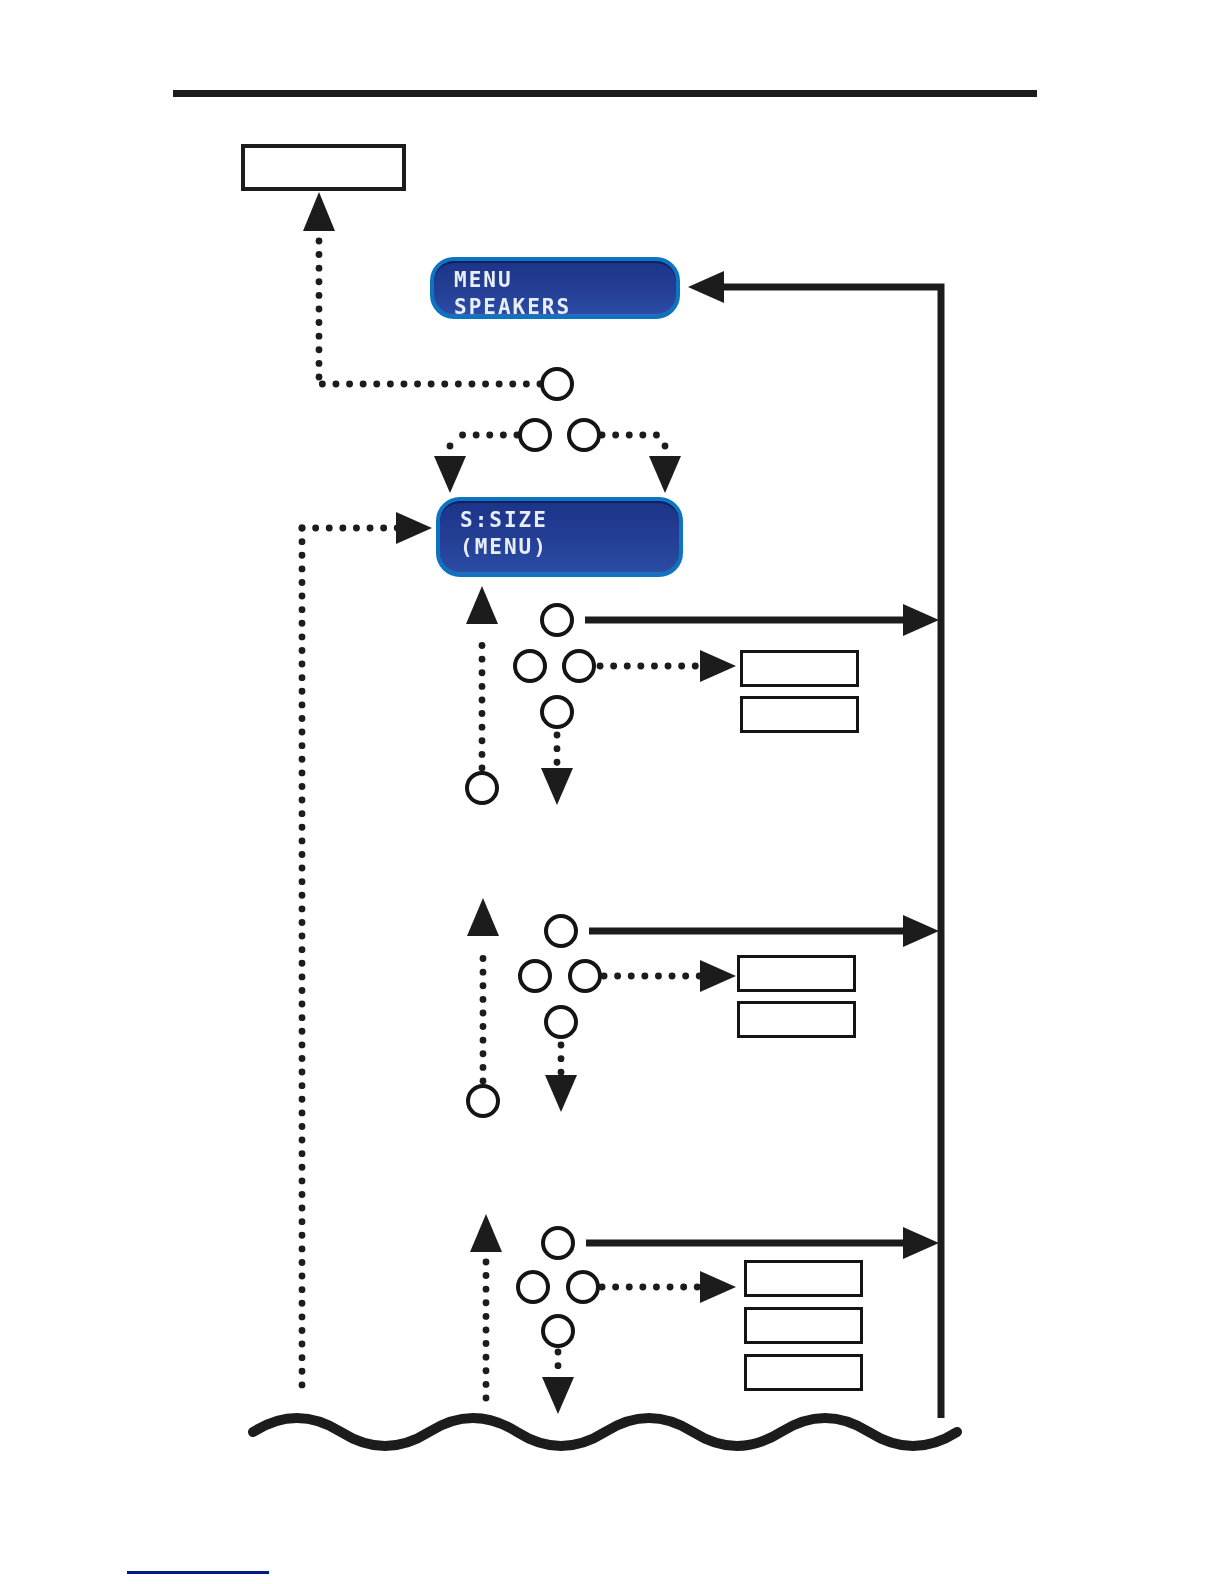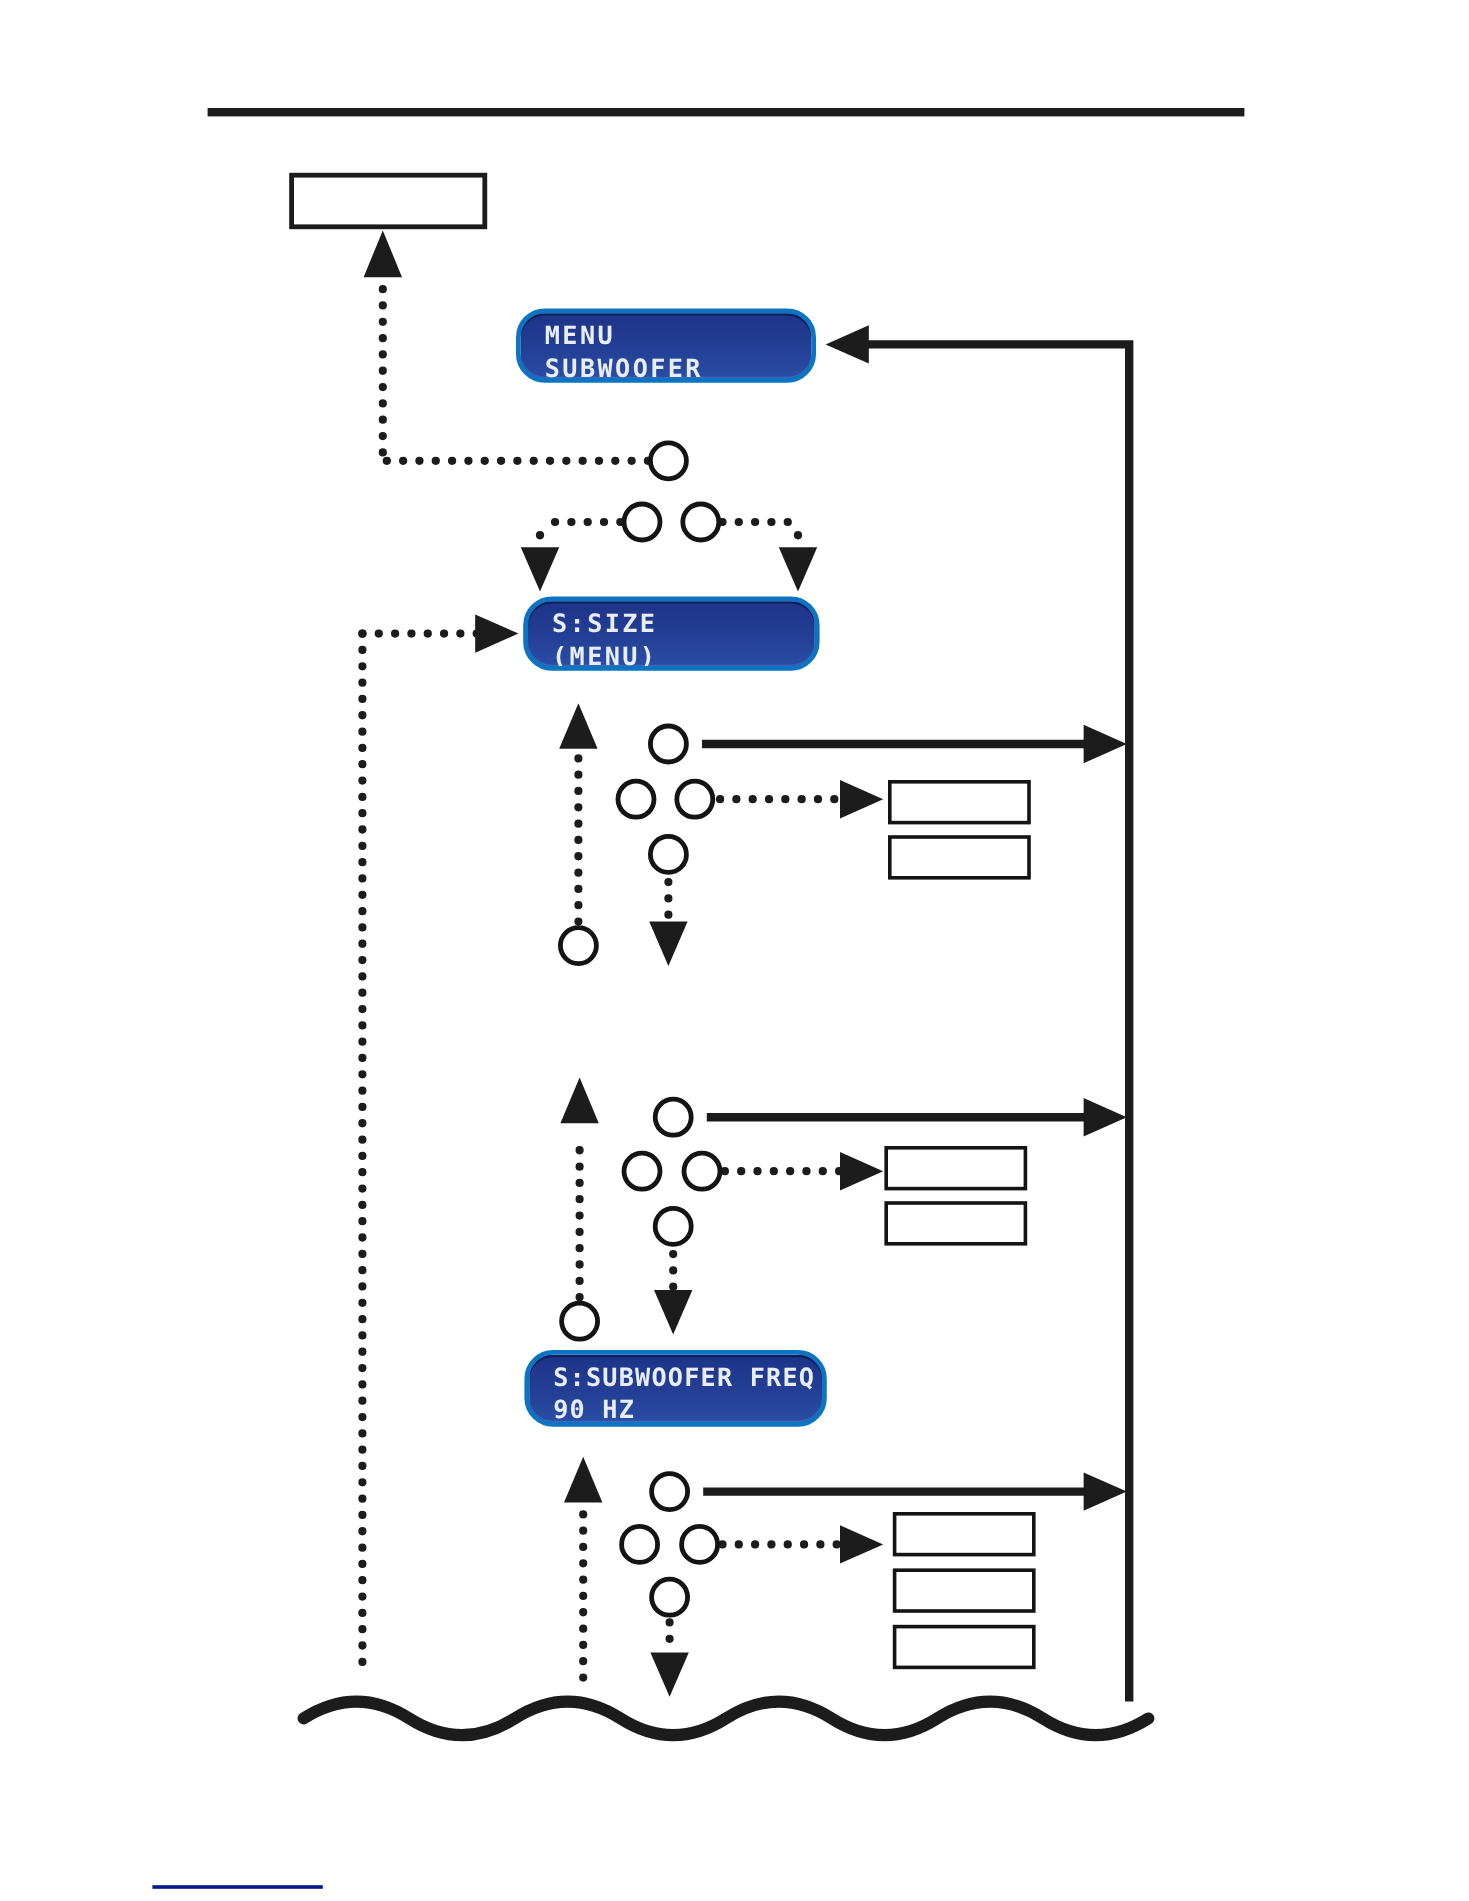--- a/index.html
+++ b/index.html
@@ -11,21 +11,21 @@
 
   .callout{position:absolute;left:241px;top:144px;width:165px;height:47px;
            border:4px solid #1c1c1c;background:#ffffff;box-sizing:border-box;}
 
   .lcd{position:absolute;box-sizing:border-box;border:4px solid #0d74c2;border-radius:24px;
        background:linear-gradient(180deg,#1d3488 0%,#243f95 55%,#2b4da5 100%);
        box-shadow:inset 0 2px 0 rgba(0,10,50,.5), inset 0 -1px 0 rgba(120,180,255,.25);
        color:#e8eef8;font-weight:bold;font-size:21px;line-height:27px;letter-spacing:2px;
        padding:6px 6px 0 20px;white-space:nowrap;overflow:hidden;}
   .lcd-menu{left:430px;top:257px;width:250px;height:62px;}
-  .lcd-size{left:436px;top:497px;width:247px;height:62px;}
+  .lcd-size{left:436px;top:497px;width:247px;height:80px;}
   .lcd-sub{left:435px;top:814px;width:247px;height:63px;}
   .lcd-freq{left:437px;top:1125px;width:252px;height:64px;letter-spacing:1px;}
 
   .btn{position:absolute;width:34px;height:34px;border:4.5px solid #141414;border-radius:50%;
        background:#ffffff;box-sizing:border-box;transform:translate(-50%,-50%);}
 
   .opt{position:absolute;width:119px;height:37px;border:3px solid #141414;
        background:#ffffff;box-sizing:border-box;}
 
   .footer-underline{position:absolute;left:127px;top:1571px;width:142px;height:3px;background:#001a8c;}
@@ -101,29 +101,25 @@
     </g>
 
     <path class="wave" d="M253,1432 q44,-28 88,0 t88,0 t88,0 t88,0 t88,0 t88,0 t88,0 t88,0"></path>
   </svg>
 
   <div class="rule"></div>
   <div class="callout"></div>
 
   <div class="lcd lcd-menu">
     <div>MENU</div>
-    <div>SUBWOOFER</div>
+    <div>SPEAKERS</div>
   </div>
   <div class="lcd lcd-size">
     <div>S:SIZE</div>
     <div>(MENU)</div>
-  </div>
-  <div class="lcd lcd-freq">
-    <div>S:SUBWOOFER FREQ</div>
-    <div>90 HZ</div>
   </div>
 
   <div class="btn" style="left:557px;top:384px;"></div>
   <div class="btn" style="left:535px;top:435px;"></div>
   <div class="btn" style="left:584px;top:435px;"></div>
 
   <div class="btn" style="left:557px;top:620px;"></div>
   <div class="btn" style="left:530px;top:666px;"></div>
   <div class="btn" style="left:579px;top:666px;"></div>
   <div class="btn" style="left:557px;top:712px;"></div>

